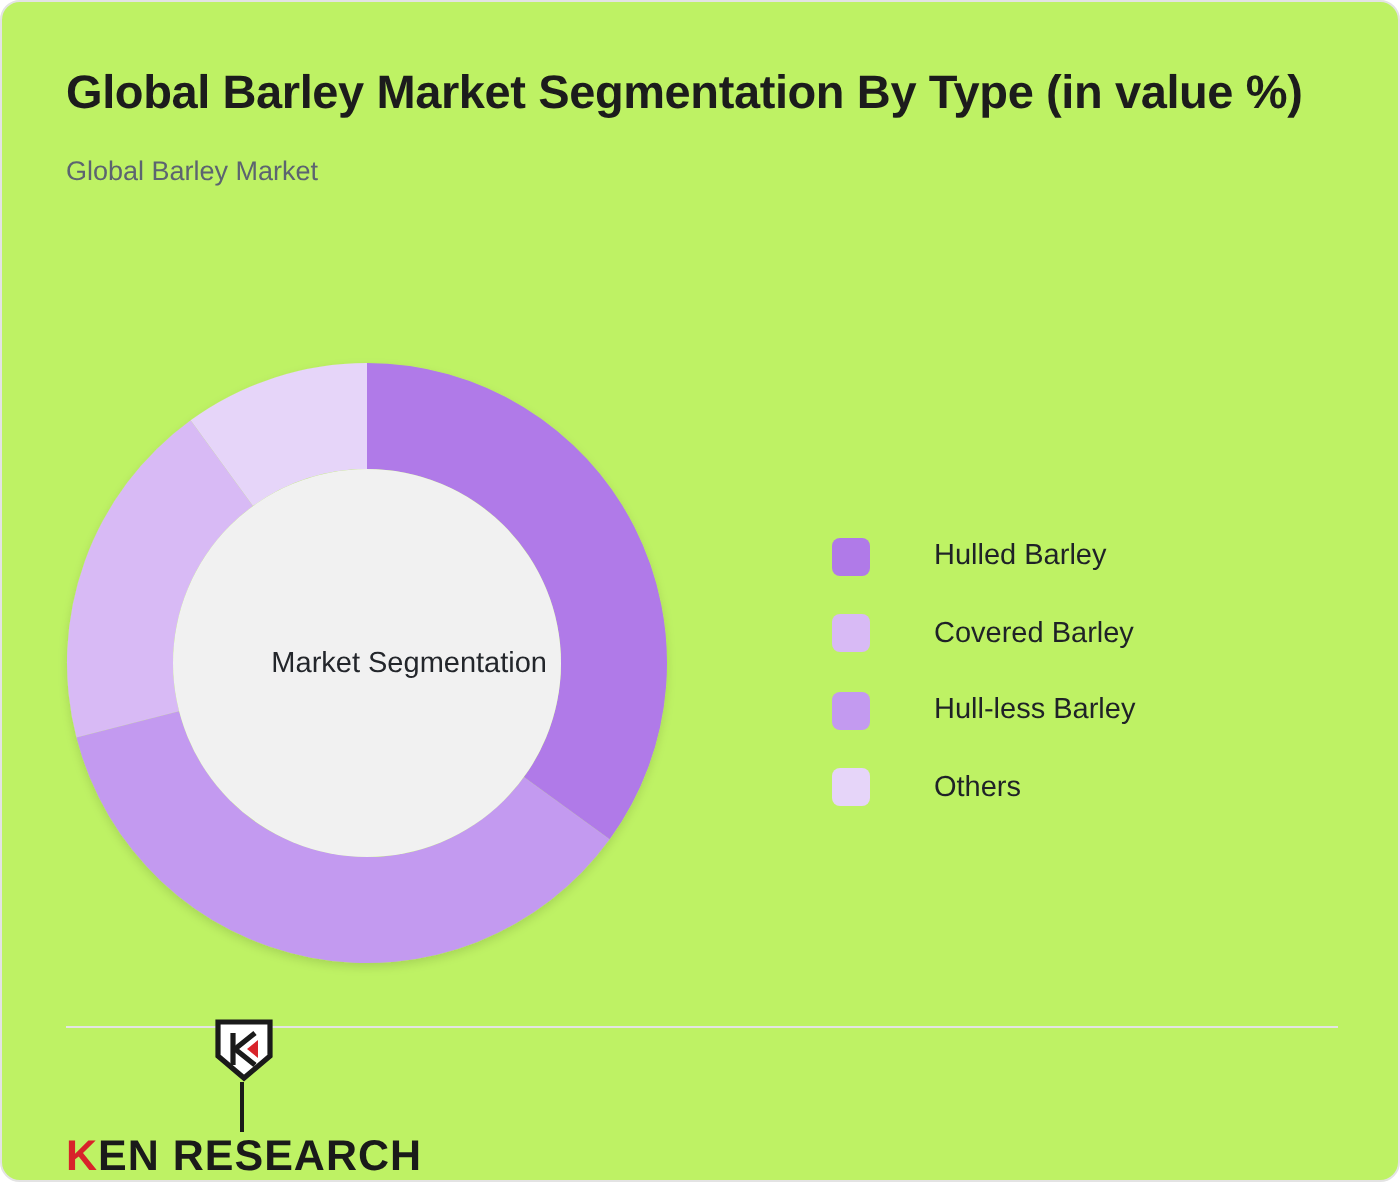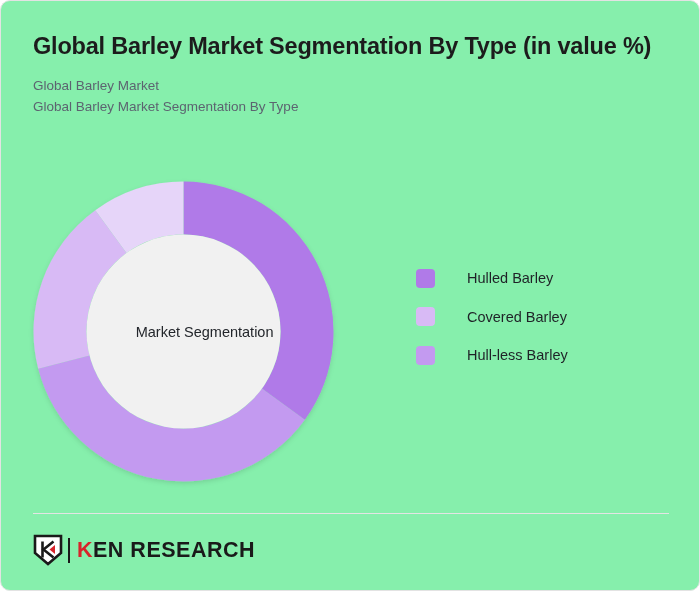--- a/index.html
+++ b/index.html
@@ -9,21 +9,21 @@
     background: #ffffff;
   }
   body {
     font-family: "Liberation Sans", sans-serif;
   }
   .card {
     position: relative;
     width: 700px;
     height: 591px;
     box-sizing: border-box;
-    background: #86efac;
+    background: #bef264;
     border: 1px solid #e3e3e3;
     border-radius: 10px;
     overflow: hidden;
   }
 
   
   .header {
     position: absolute;
     left: 32px;
     top: 30px;
@@ -123,20 +123,21 @@
     align-items: center;
     justify-content: space-between;
   }
   .source-text {
     font-size: 12.5px;
     color: #6b7280;
   }
   .brand {
     display: flex;
     align-items: center;
+    flex-direction: column;
   }
   .brand-mark {
     display: block;
   }
   .brand-sep {
     width: 2px;
     height: 25px;
     background: #1a1a1a;
     margin: 0 7px 0 5px;
   }
@@ -151,21 +152,20 @@
 </style>
 </head>
 <body>
 
 <div class="card">
 
   <div class="header">
     <h1 class="chart-title">Global Barley Market Segmentation By Type (in value %)</h1>
     <div class="subtitles">
       <div class="subtitle">Global Barley Market</div>
-      <div class="subtitle">Global Barley Market Segmentation By Type</div>
     </div>
   </div>
 
   <div class="plot">
 
     <div class="donut-wrap">
       <svg class="donut-svg" viewBox="0 0 301 301">
         <defs>
           <filter id="slice-shadow" x="-25%" y="-25%" width="150%" height="150%">
             <feDropShadow dx="0" dy="2" stdDeviation="2.5" flood-color="#000000" flood-opacity="0.12"></feDropShadow>
@@ -188,20 +188,24 @@
           <span class="legend-label">Hulled Barley</span>
         </div>
         <div class="legend-item">
           <span class="legend-swatch" style="background: rgb(216, 186, 245);"></span>
           <span class="legend-label">Covered Barley</span>
         </div>
         <div class="legend-item">
           <span class="legend-swatch" style="background: rgb(195, 154, 240);"></span>
           <span class="legend-label">Hull-less Barley</span>
         </div>
+        <div class="legend-item">
+          <span class="legend-swatch" style="background: rgb(230, 213, 249);"></span>
+          <span class="legend-label">Others</span>
+        </div>
       </div>
 
   </div>
 
   <div class="divider"></div>
   <div class="footer">
     <div class="brand">
       <svg class="brand-mark" width="30" height="32" viewBox="0 0 30 32">
         <path d="M2 2 H28 V19 L15 30 L2 19 Z" fill="#ffffff" stroke="#1a1a1a" stroke-width="2.6"></path>
         <path d="M9.5 7.5 V23.5" stroke="#1a1a1a" stroke-width="2.6" fill="none"></path>

